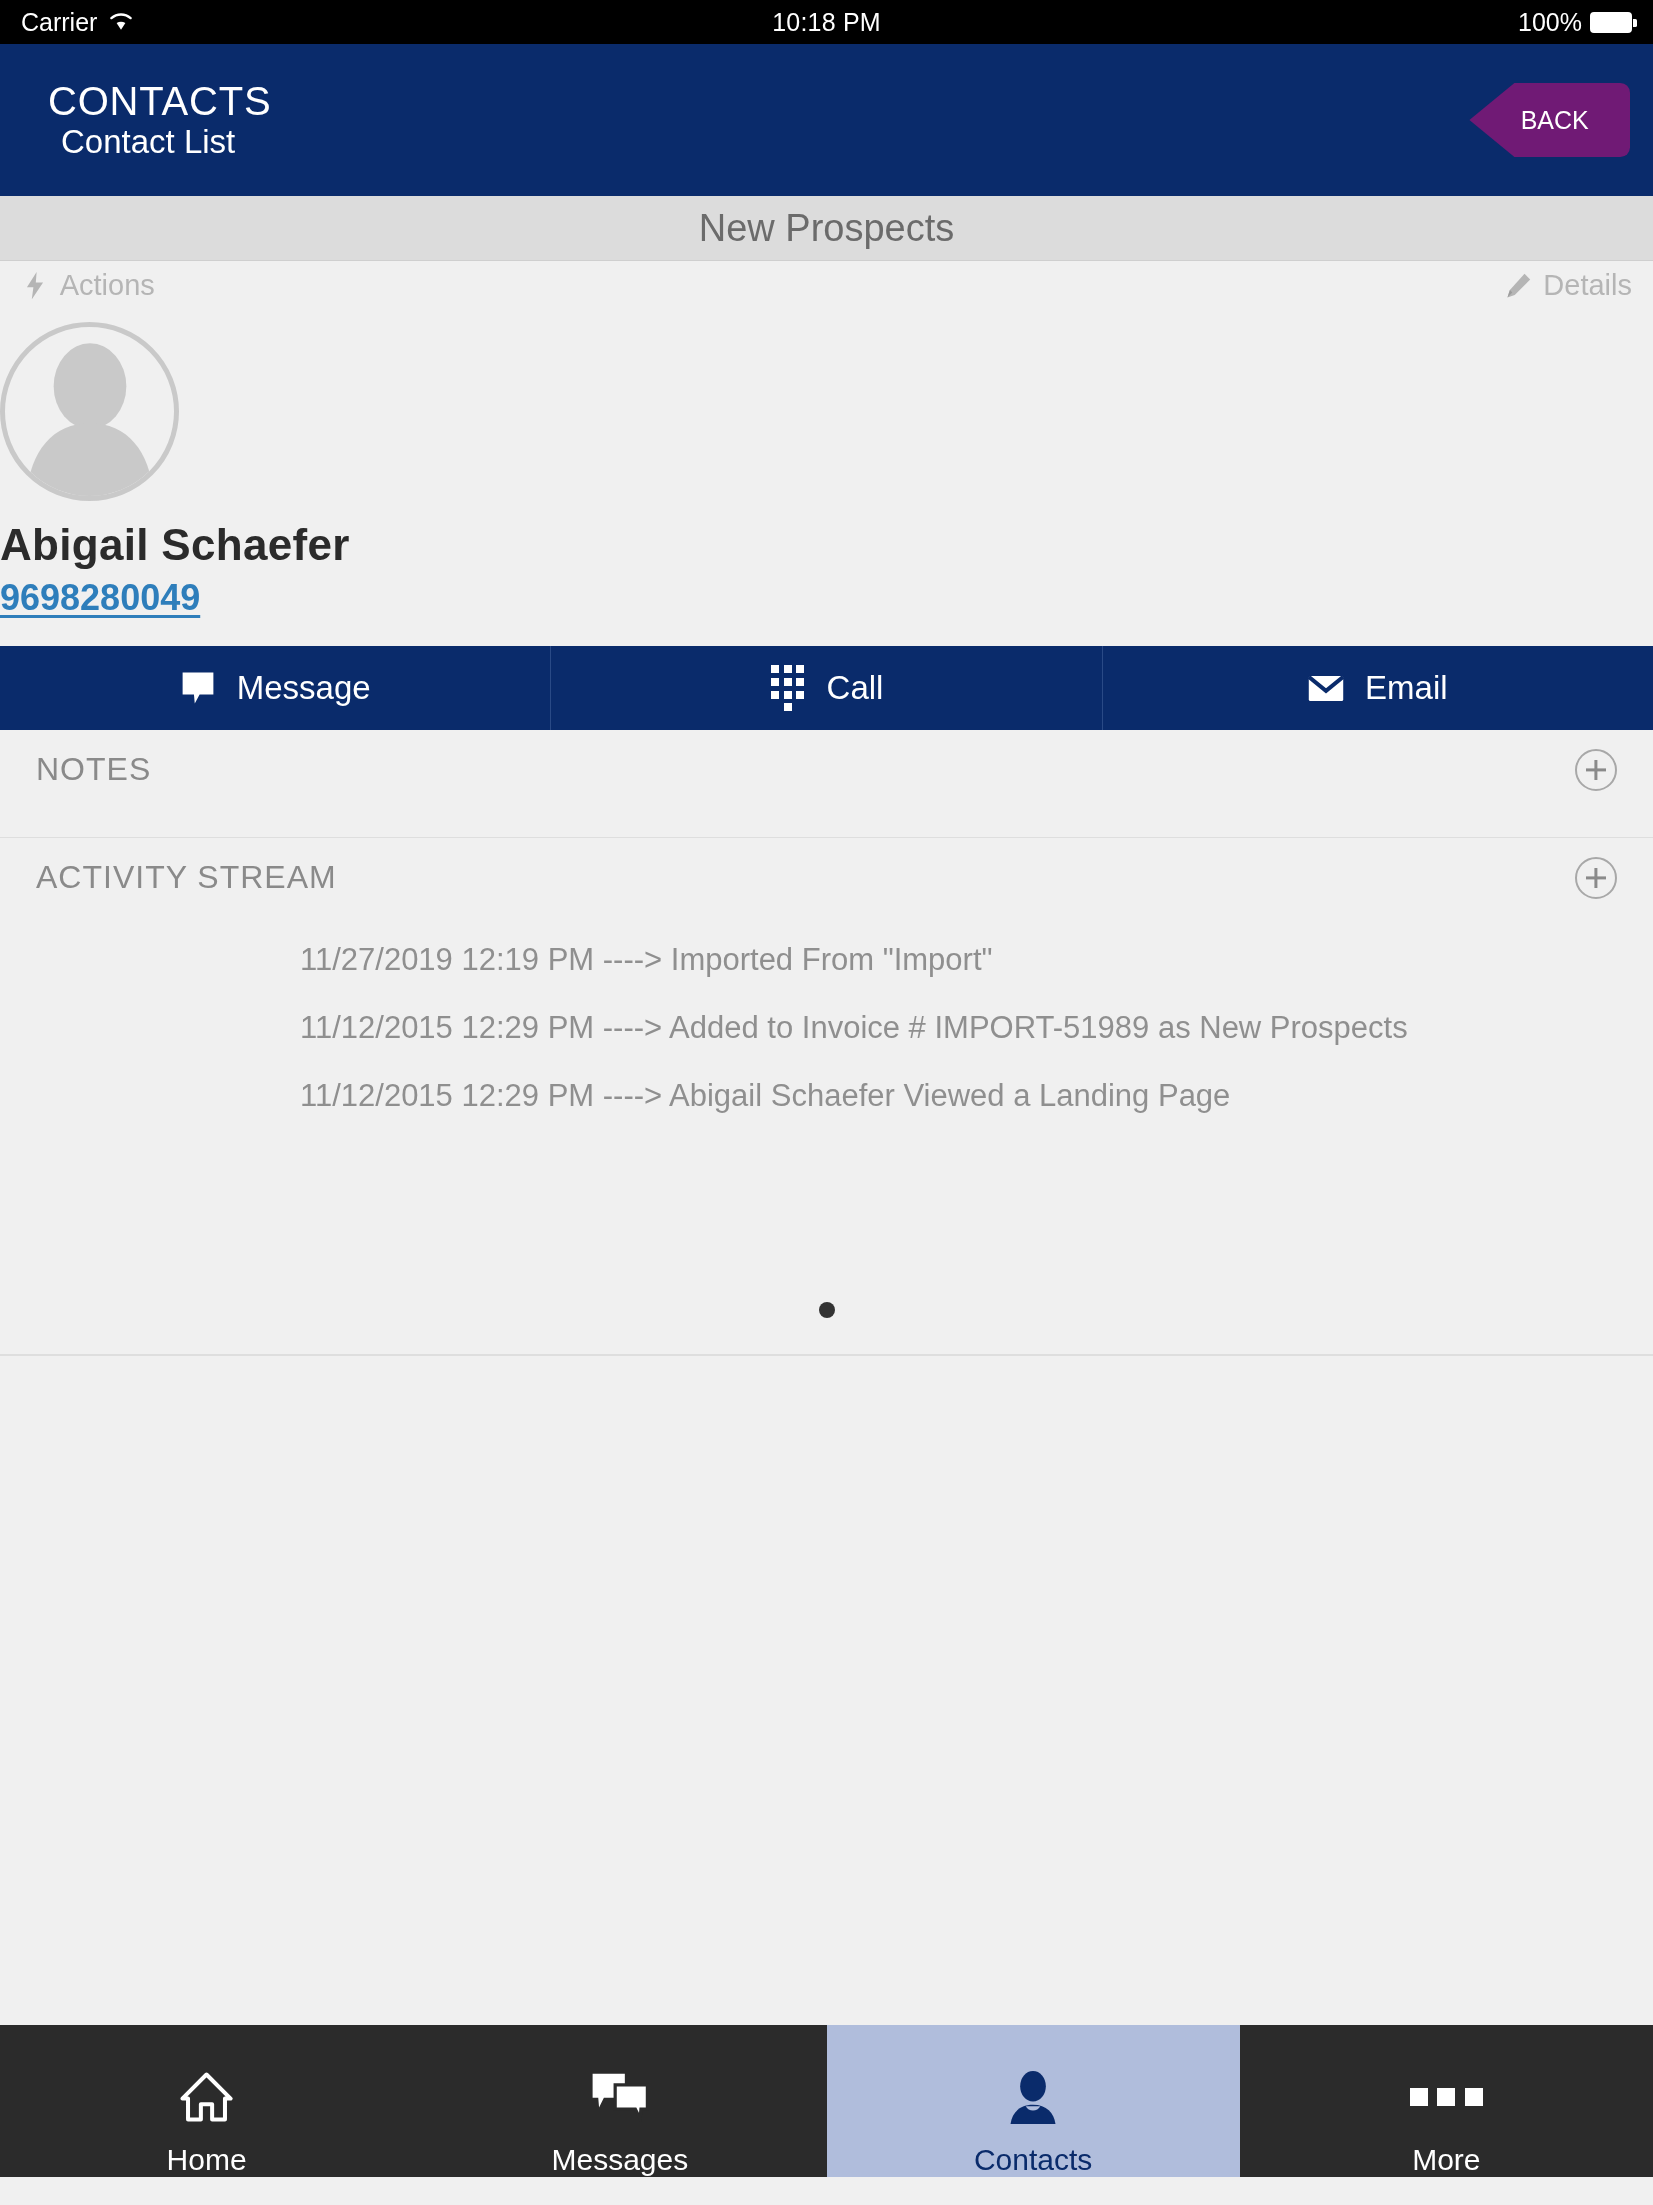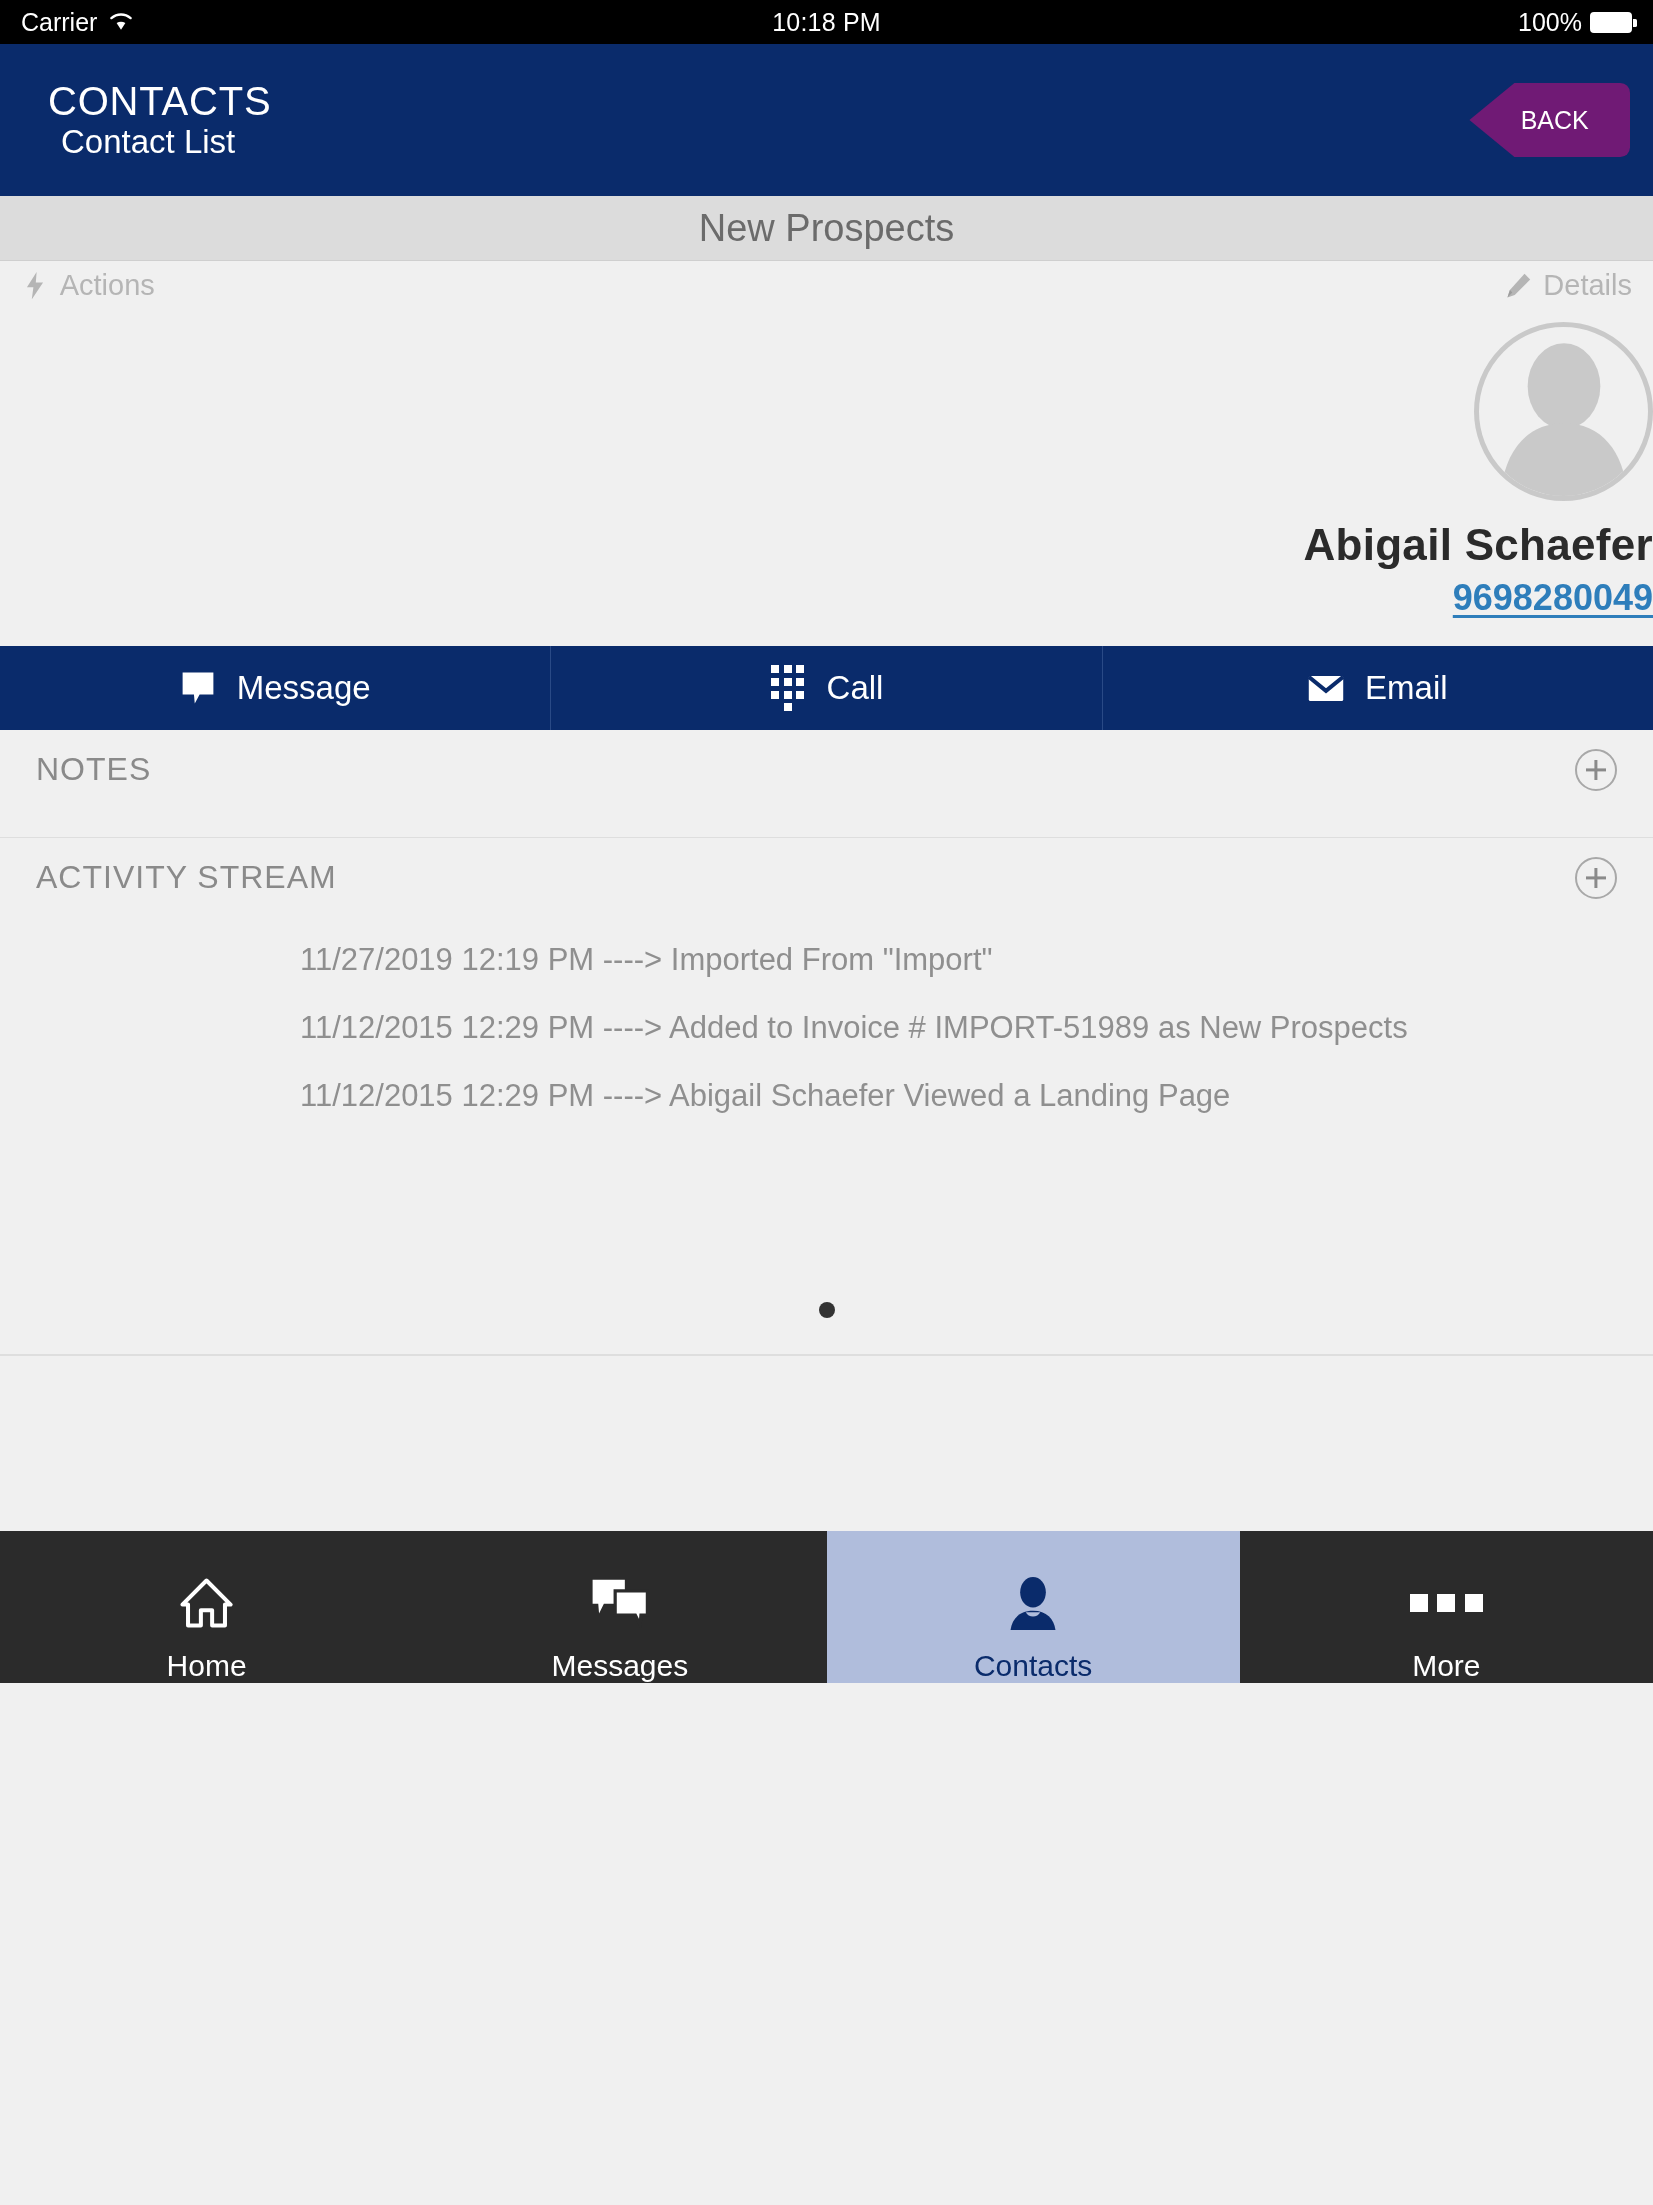--- a/index.html
+++ b/index.html
@@ -8,21 +8,21 @@
     width: 1653px;
     height: 2205px;
     background: #f0f0f0;
     font-family: "Liberation Sans", sans-serif;
     overflow: hidden;
   }
 
   #app {
     position: relative;
     width: 1653px;
-    height: 1683px;
+    height: 2177px;
     display: flex;
     flex-direction: column;
     background: #f0f0f0;
   }
 
   
   .status-bar {
     height: 44px;
     background: #000000;
     color: #ffffff;
@@ -135,21 +135,21 @@
   }
   .tool-btn.left  { left: 21px; }
   .tool-btn.right { right: 21px; }
   .tool-icon { width: 27.4px; height: 31px; display: inline-flex; align-items: center; justify-content: center; }
 
   
   .contact-card {
     background: #f0f0f0;
     display: flex;
     flex-direction: column;
-    align-items: flex-end;
+    align-items: flex-start;
     padding-top: 8px;
     padding-bottom: 27.4px;
     flex: 0 0 auto;
   }
   .avatar {
     width: 179px; height: 179px;
     border-radius: 50%;
     border: 5.7px solid #c9c9c9;
     display: flex; align-items: flex-end; justify-content: center;
     overflow: hidden;

